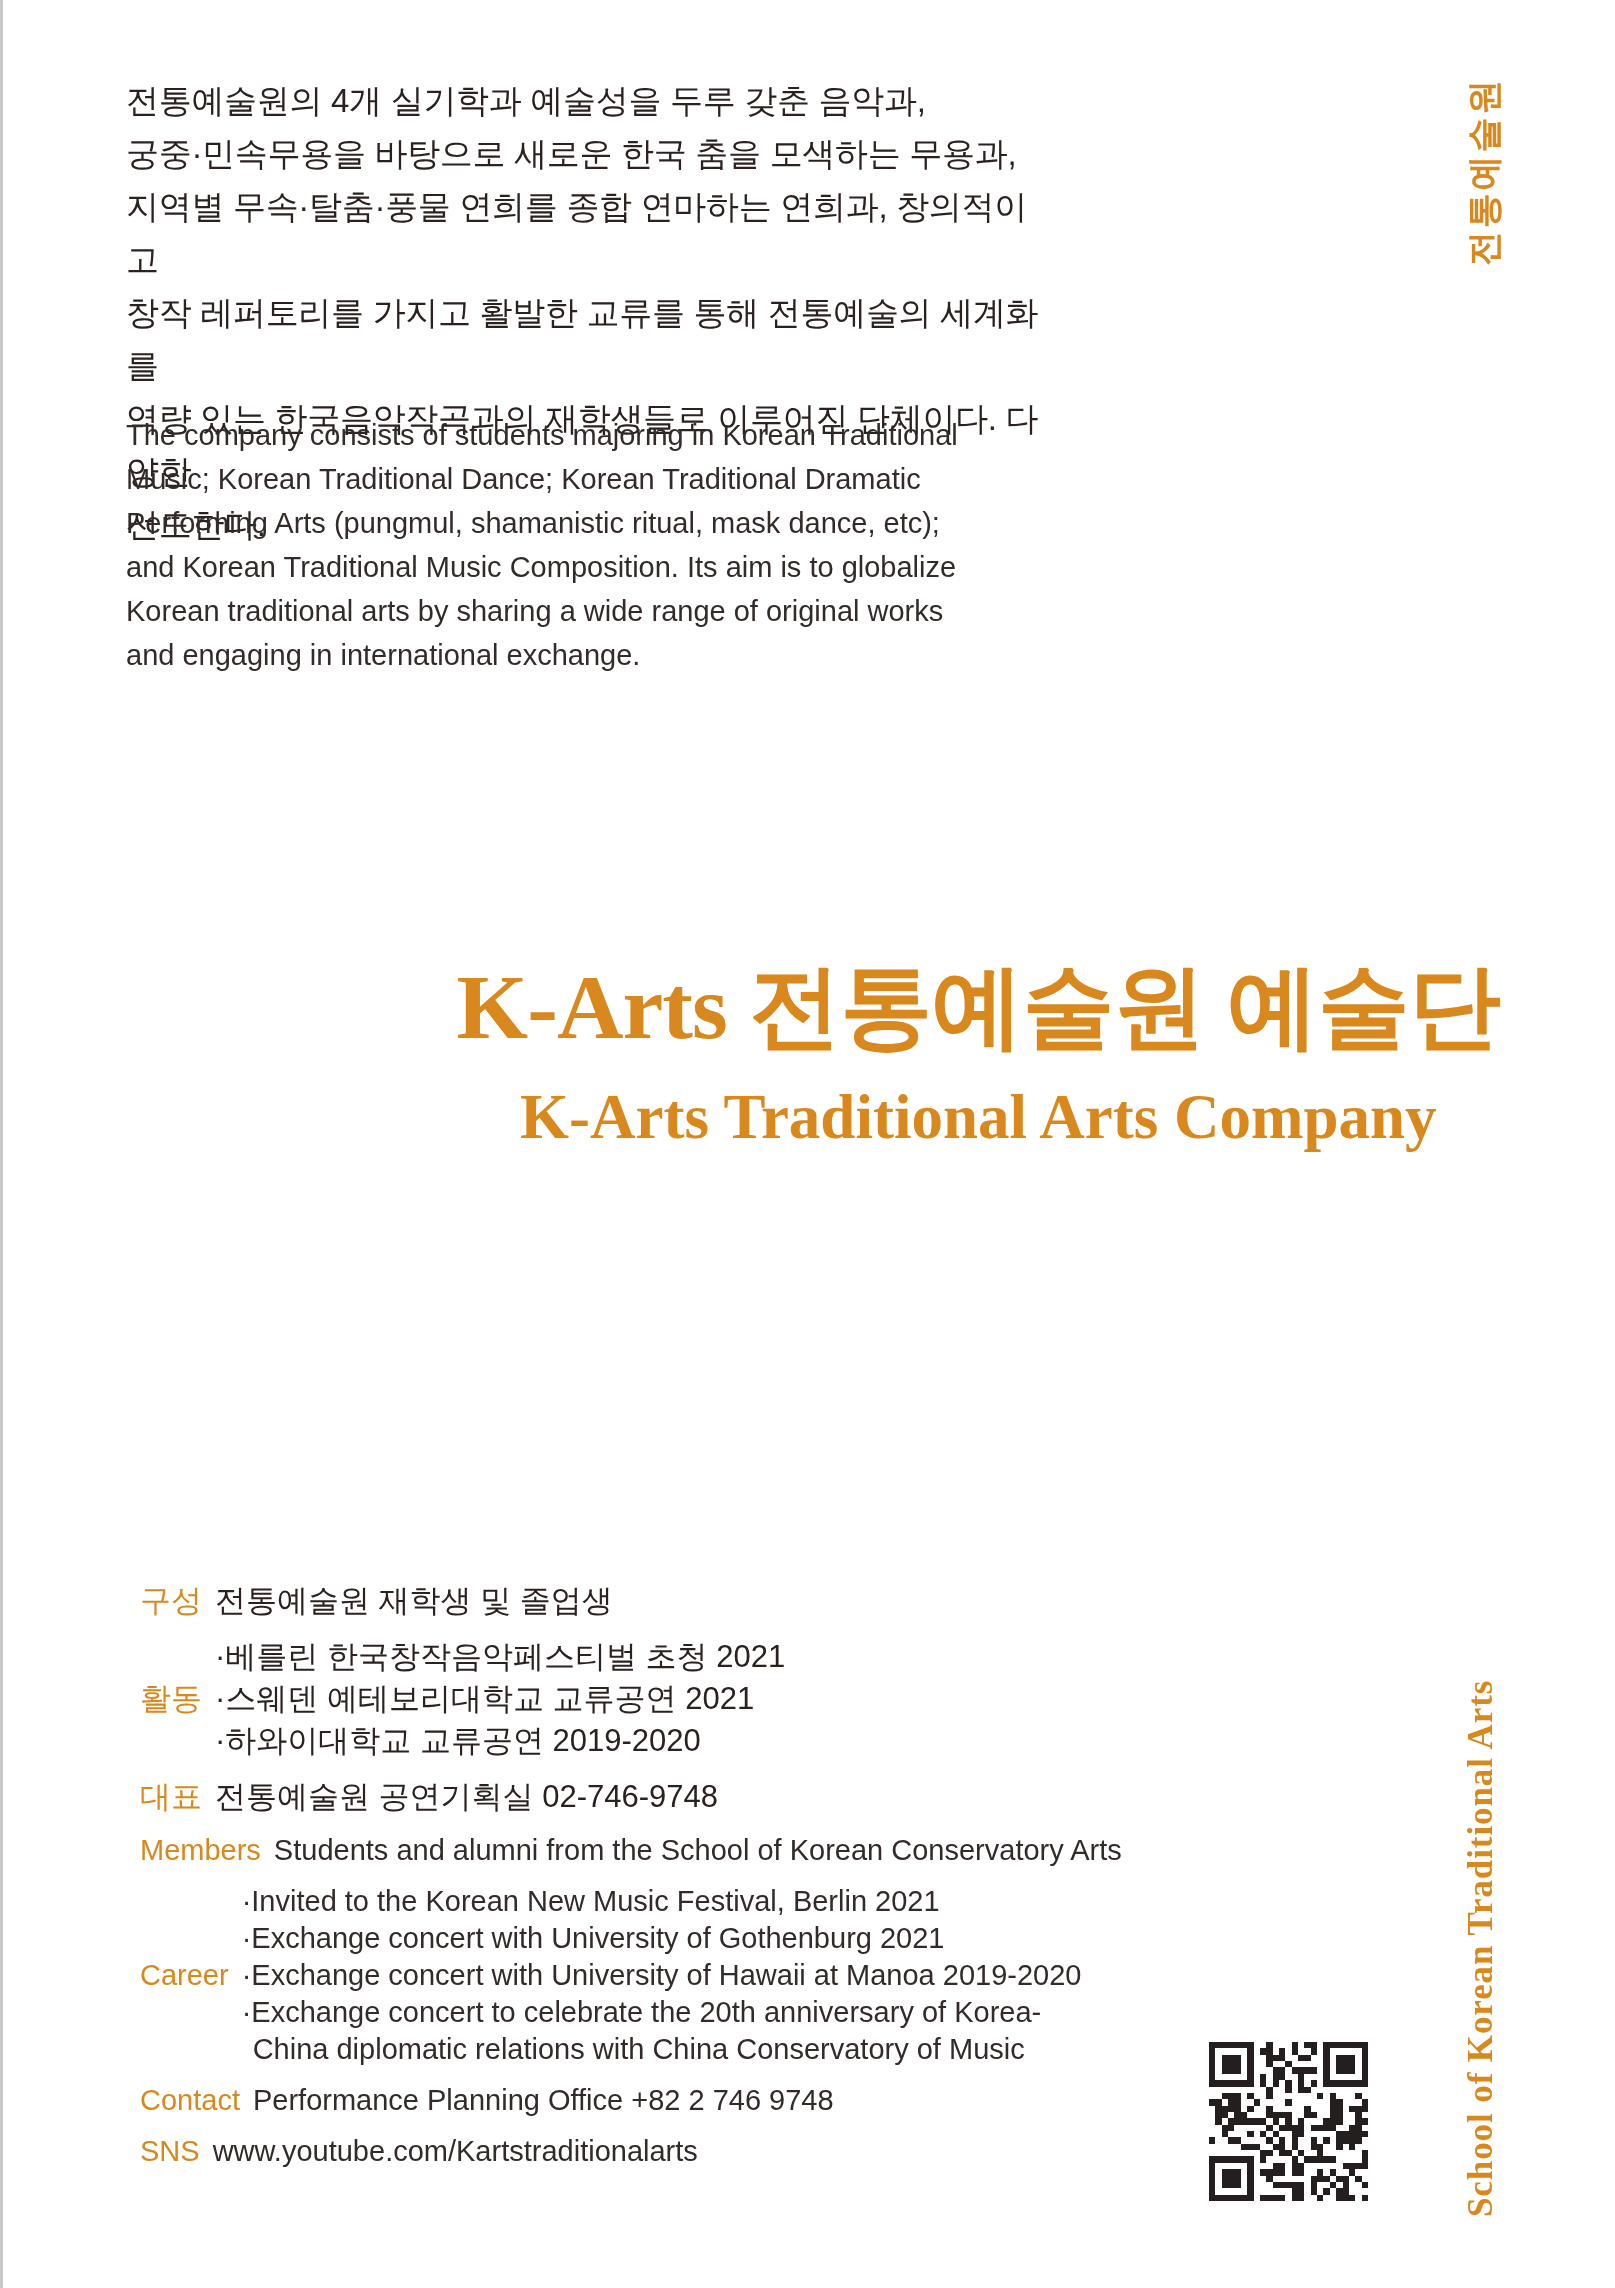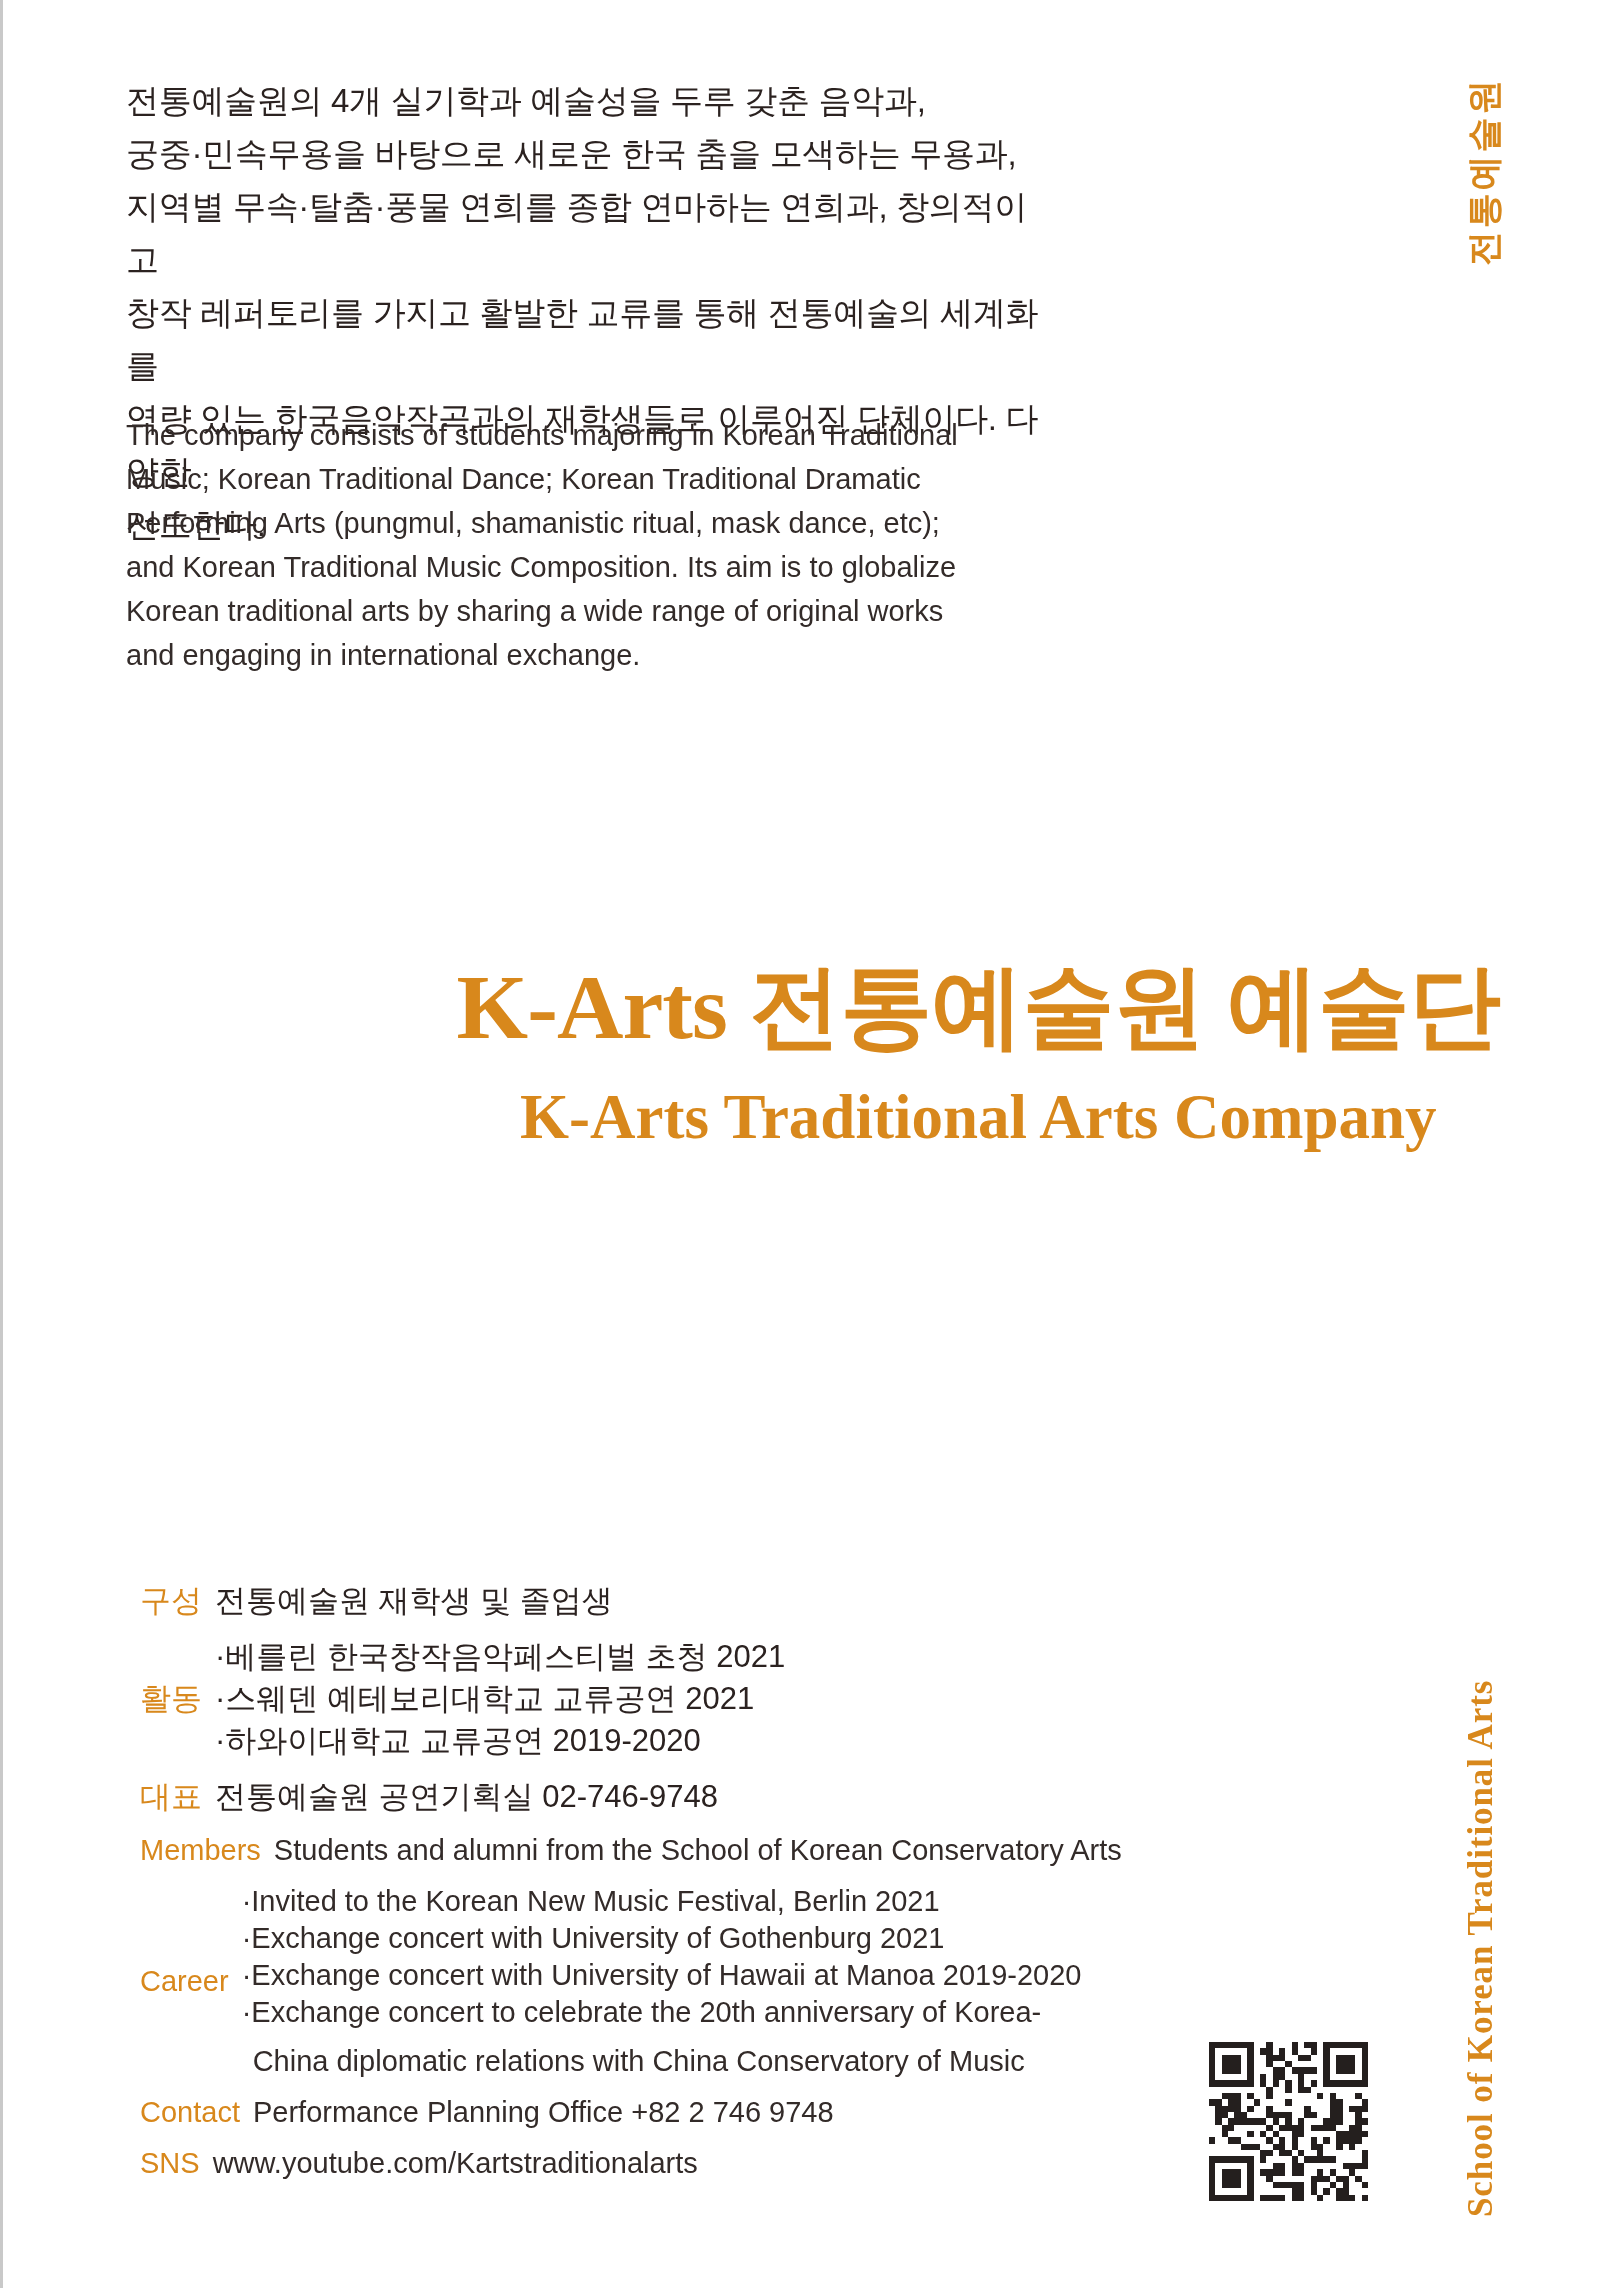--- a/index.html
+++ b/index.html
@@ -61,21 +61,21 @@
   .details{
     position:absolute;left:140px;top:1580px;width:1061px;
   }
   .drow{display:flex;align-items:center;margin-bottom:14px;}
   .drow.kr{font-size:31px;line-height:42px;color:var(--ink-kr);}
   .drow.en{font-size:29px;line-height:37px;color:var(--ink-en);}
   .dlabel{
     flex:0 0 auto;color:var(--accent);margin-right:13px;
   }
   .dvalue{flex:0 1 auto;}
-  .dline.cont{padding-left:11px;margin-top:12px;}
+  .dline.cont{padding-left:11px;}
   
   .qr{
     position:absolute;left:1209px;top:2042px;width:159px;height:159px;
   }
   .qr svg{width:100%;height:100%;display:block;}
 </style>
 </head>
 <body>
 
 <div class="page-edge"></div>

